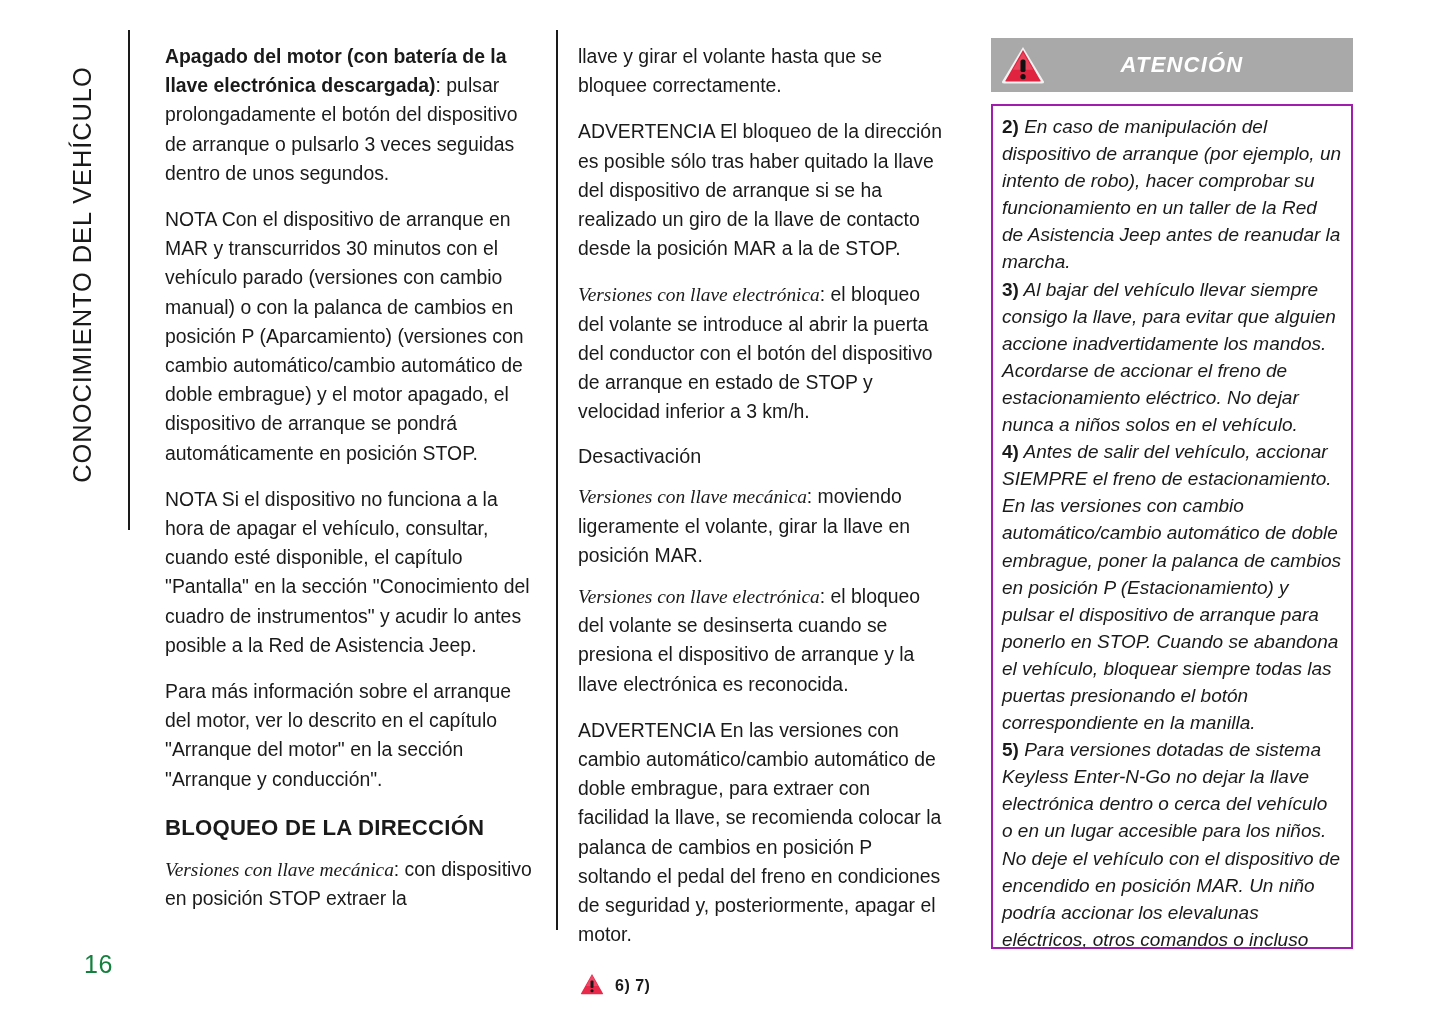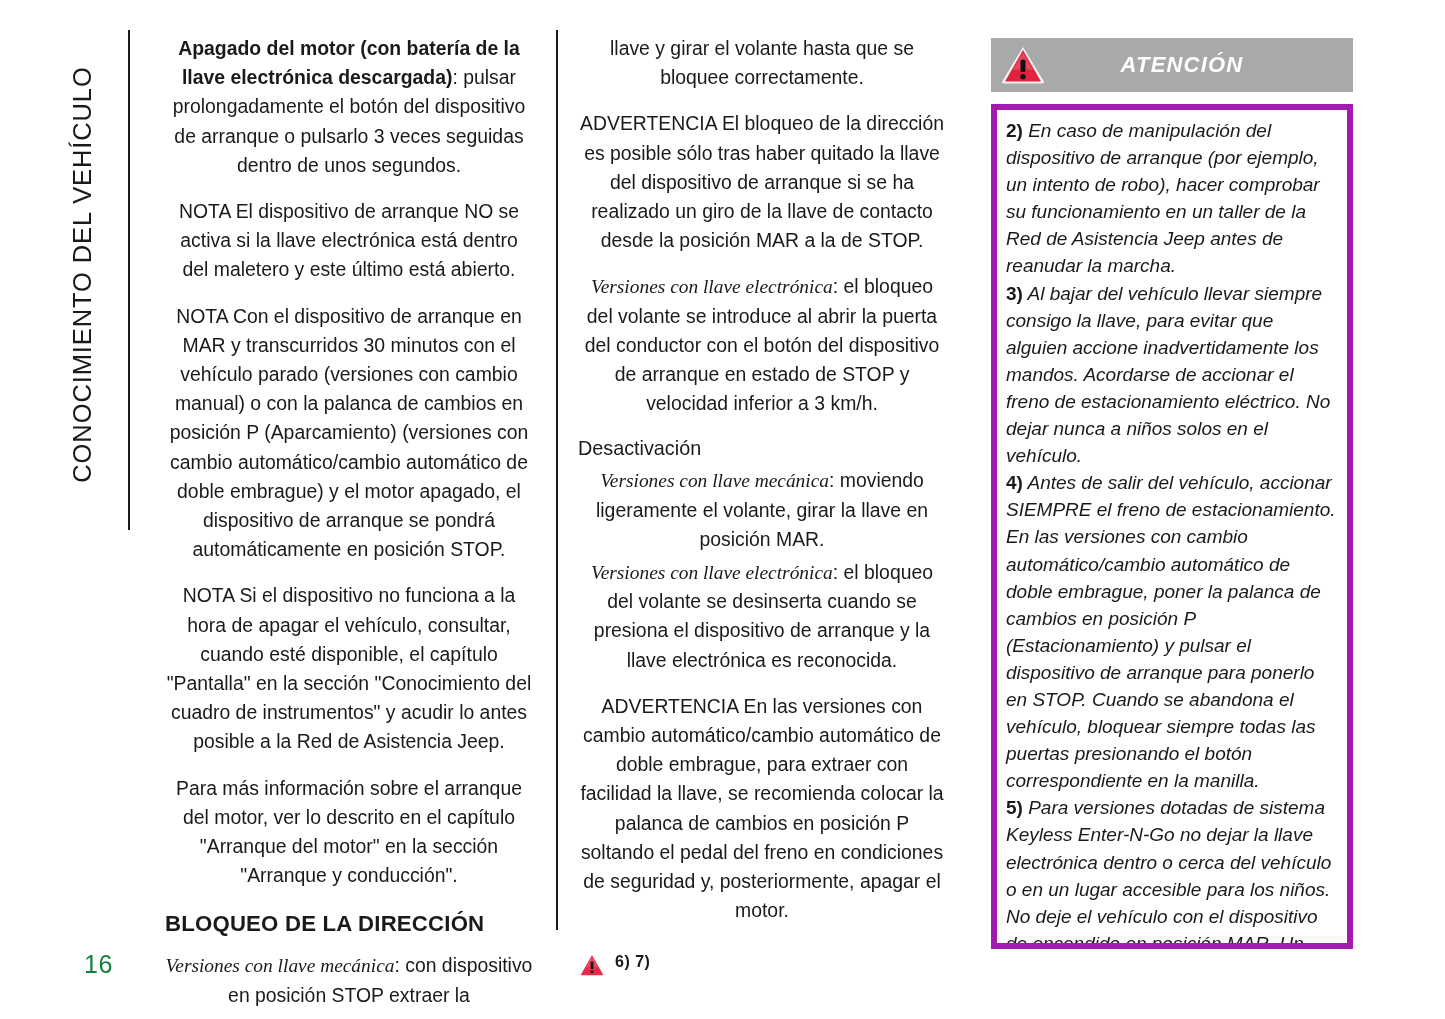--- a/index.html
+++ b/index.html
@@ -68,22 +68,22 @@
   .col {
     position: absolute;
     top: 30px;
     font-size: 19.4px;
     line-height: 29.2px;
   }
   .col-1 { left: 165px; width: 368px; }
   .col-2 { left: 578px; width: 368px; }
 
   .col p {
-    margin: 4px 0 17px 0;
-    text-align: center;
+    margin: 12px 0 17px 0;
+    text-align: left;
   }
   .col p.tight { margin-bottom: 0; }
   .col p.tight2 { margin-bottom: 2px; }
 
   .b { font-weight: bold; }
   .i { font-style: italic; font-family: Liberation Serif, serif; }
 
   h2.section-head {
     font-size: 22.2px;
     font-weight: bold;
@@ -94,21 +94,21 @@
   h3.sub-head {
     font-size: 19.8px;
     font-weight: normal;
     margin: 0 0 2px 0;
     line-height: 27px;
   }
 
   
   .warn-ref {
     display: flex;
-    align-items: flex-end;
+    align-items: flex-start;
     gap: 9px;
     margin-top: 22px;
   }
   .warn-ref .nums {
     font-size: 16px;
     font-weight: bold;
     letter-spacing: 0.5px;
     color: #1a1a1a;
   }
 
@@ -137,21 +137,21 @@
     color: #ffffff;
     font-style: italic;
     font-weight: bold;
     font-size: 22px;
     letter-spacing: 1.2px;
     padding-right: 34px;
   }
 
   .atencion-box {
     margin-top: 12px;
-    border: 6px solid #a21caf;
+    border: 2px solid #a21caf;
     padding: 7px 9px 8px 9px;
     box-sizing: border-box;
     height: 845px;
     overflow: hidden;
   }
   .atencion-box p {
     margin: 0;
     font-style: italic;
     font-size: 19px;
     line-height: 27.1px;
@@ -181,21 +181,20 @@
     <div class="side-tab-text">CONOCIMIENTO DEL VEHÍCULO</div>
     <div class="side-tab-rule"></div>
   </div>
 
   <div class="col-divider"></div>
 
   <div class="col col-1">
 
     <p><span class="b">Apagado del motor (con batería de la llave electrónica descargada)</span><span>: pulsar prolongadamente el botón del dispositivo de arranque o pulsarlo 3 veces seguidas dentro de unos segundos.</span></p>
 
-    <p>NOTA El dispositivo de arranque NO se activa si la llave electrónica está dentro del maletero y este último está abierto.</p>
 
     <p>NOTA Con el dispositivo de arranque en MAR y transcurridos 30 minutos con el vehículo parado (versiones con cambio manual) o con la palanca de cambios en posición P (Aparcamiento) (versiones con cambio automático/cambio automático de doble embrague) y el motor apagado, el dispositivo de arranque se pondrá automáticamente en posición STOP.</p>
 
     <p>NOTA Si el dispositivo no funciona a la hora de apagar el vehículo, consultar, cuando esté disponible, el capítulo "Pantalla" en la sección "Conocimiento del cuadro de instrumentos" y acudir lo antes posible a la Red de Asistencia Jeep.</p>
 
     <p>Para más información sobre el arranque del motor, ver lo descrito en el capítulo "Arranque del motor" en la sección "Arranque y conducción".</p>
 
     <h2 class="section-head">BLOQUEO DE LA DIRECCIÓN</h2>
 
 

